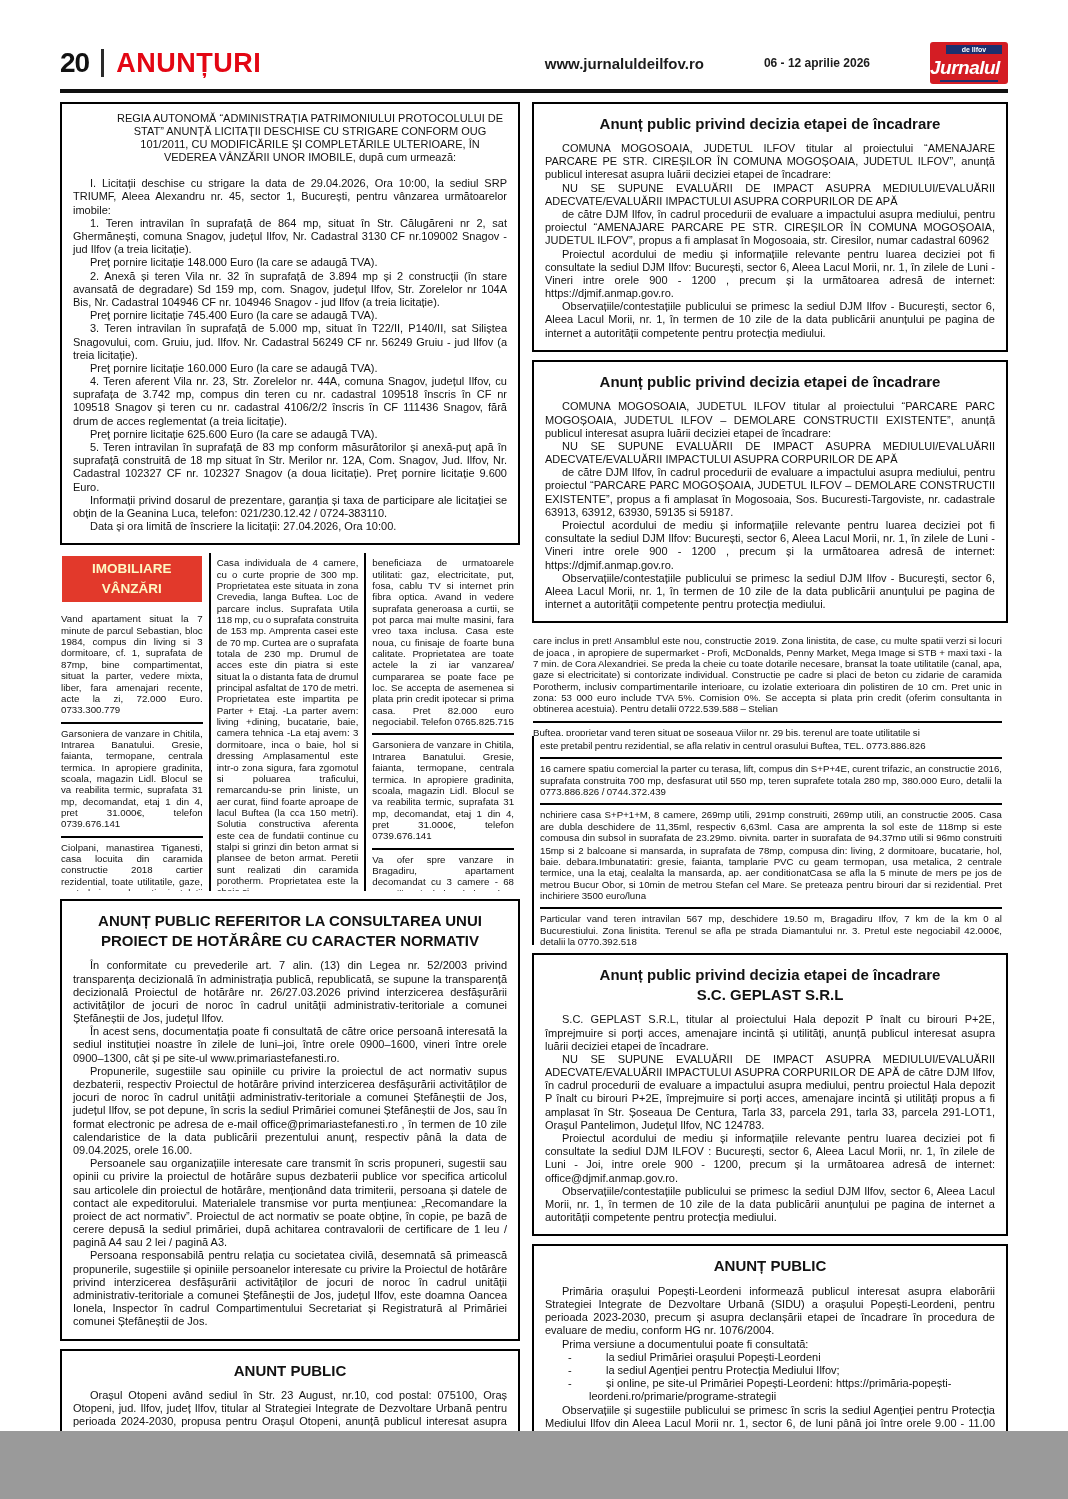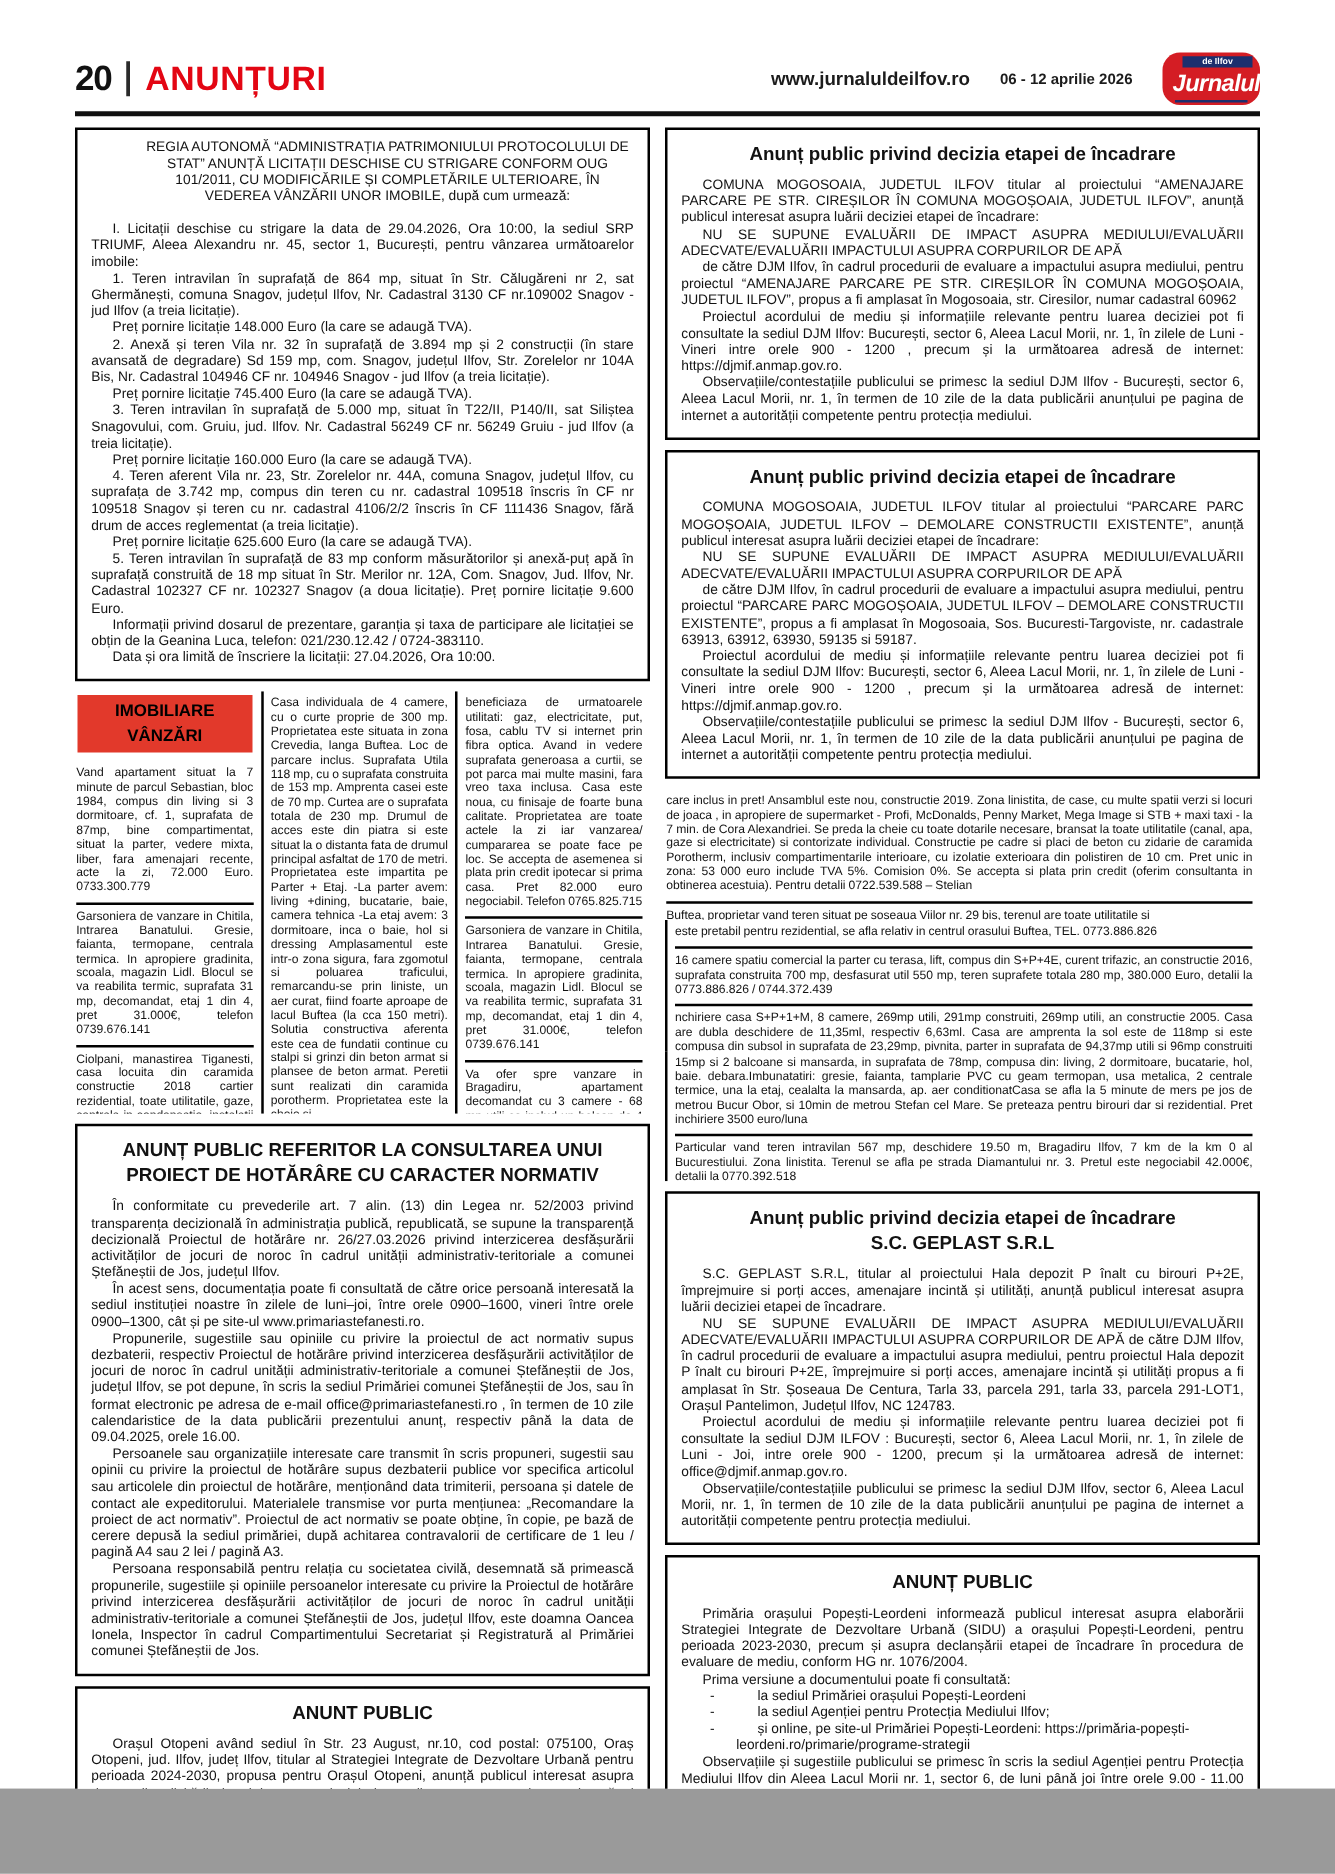--- a/index.html
+++ b/index.html
@@ -6,25 +6,25 @@
   .page{
     width:1068px;height:1431px;background:#ffffff;box-sizing:border-box;
     padding:40px 60px 20px 60px;position:relative;
     font-family:"Liberation Sans","DejaVu Sans",sans-serif;color:#121212;
   }
   
   .masthead{display:flex;align-items:center;height:46px;}
   .pno{font-size:28px;font-weight:bold;letter-spacing:-1px;}
   .mast-sep{width:3px;height:28px;background:#2a2a2a;margin:0 12px;}
   .sect{font-size:27px;font-weight:bold;color:#e30613;letter-spacing:.5px;}
-  .mast-right{margin-left:auto;display:flex;align-items:center;gap:24px;}
+  .mast-right{margin-left:auto;display:flex;align-items:center;gap:60px;}
   .site{font-size:15px;font-weight:bold;color:#1c1c1c;}
   .issue-date{font-size:12px;font-weight:bold;color:#1c1c1c;}
-  .logo{position:relative;width:78px;height:42px;background:#d41d24;border-radius:14px;
-        display:flex;align-items:flex-end;justify-content:flex-end;color:#fff;}
+  .logo{position:relative;width:78px;height:42px;background:#d41d24;border-radius:3px;
+        display:flex;align-items:flex-end;justify-content:flex-start;color:#fff;}
   .logo-main{font-size:19px;font-weight:bold;font-style:italic;line-height:1;padding-bottom:7px;letter-spacing:-.5px;}
   .logo-top{position:absolute;top:3px;left:16px;right:6px;background:#1c2f6e;color:#fff;
             font-size:7px;font-weight:bold;text-align:center;line-height:9px;height:9px;}
   .logo-base{position:absolute;bottom:2px;left:10px;right:10px;height:2px;background:#1c2f6e;}
   .mast-rule{height:3.5px;background:#101010;margin-top:3px;}
   
   .main{display:grid;grid-template-columns:460px 1fr;column-gap:12px;margin-top:9px;}
   .colstack{display:flex;flex-direction:column;gap:8px;min-width:0;}
   
   .box{border:2px solid #000;padding:8px 11px 10px;font-size:11px;line-height:1.2;
@@ -35,21 +35,21 @@
   .box h2.tight{margin-bottom:0;}
   .box h2.second{margin-top:0;margin-bottom:9px;}
   p.center-head{text-align:center;text-indent:0;margin-bottom:13px;margin-left:40px;}
   
   .classifieds{display:flex;overflow:hidden;}
   .cl-left{height:338px;}
   .cl-right{height:314px;flex-direction:column;}
   .c-col{flex:1 1 0;min-width:0;padding:0 6px;overflow:hidden;}
   .c-col:first-child{padding-left:1px;}
   .c-col + .c-col{border-left:2px solid #000;}
-  .cat{background:#e2392b;color:#000000;font-weight:bold;text-align:center;
+  .cat{background:#e2392b;color:#fef9c3;font-weight:bold;text-align:center;
        font-size:13.5px;line-height:1.45;padding:3px 2px 4px;margin:3px 1px 7px;}
   .ad{font-size:9.7px;line-height:1.17;text-align:justify;padding:4px 0 6px;word-spacing:-0.3px;}
   .ad + .ad{border-top:2.4px solid #000;}
   
   .bullet{display:flex;text-indent:0;margin:0;}
   .bullet .dash{flex:0 0 44px;padding-left:6px;box-sizing:border-box;}
   .bullet .btext{flex:1;text-align:left;}
 </style>
 </head>
 <body>

